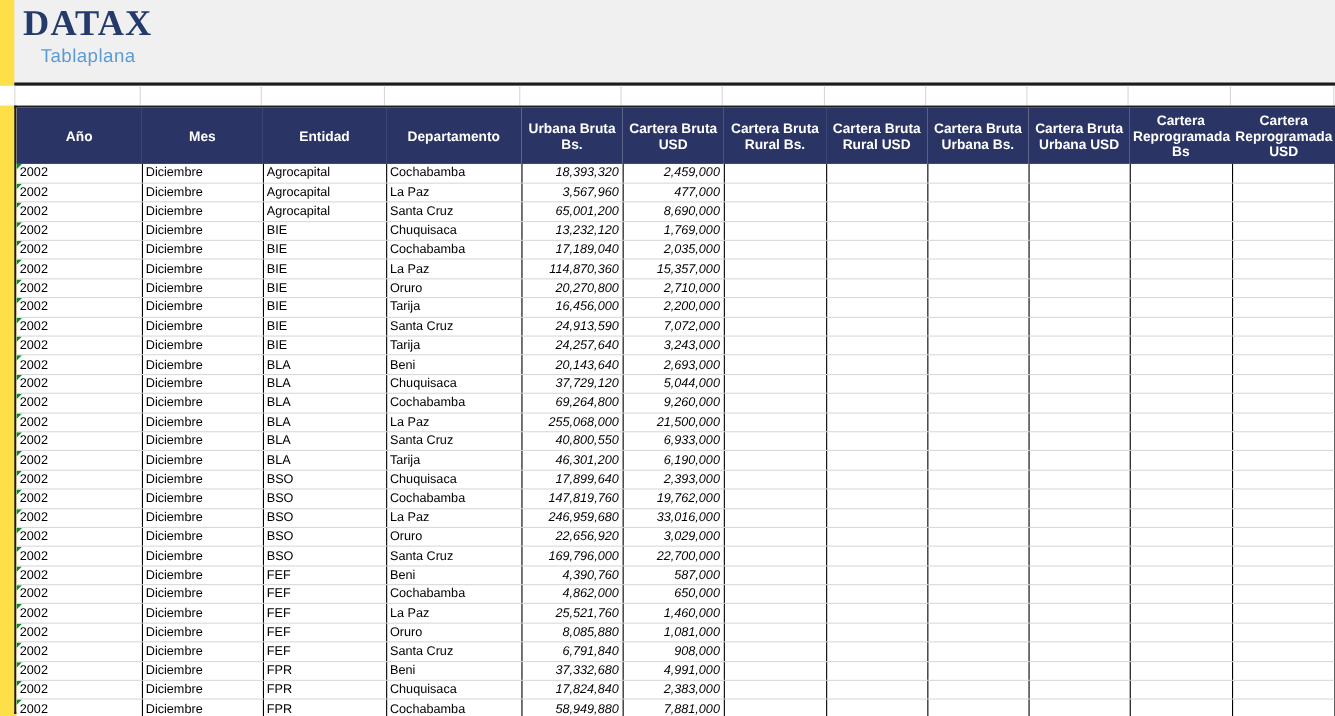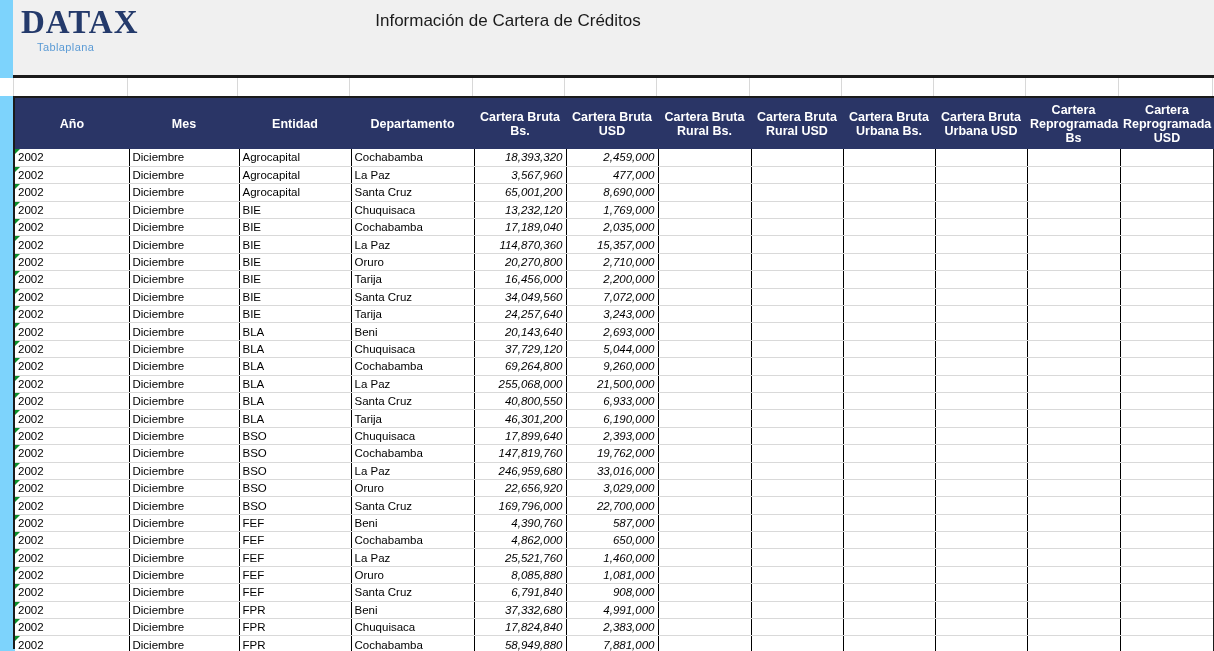--- a/index.html
+++ b/index.html
@@ -6,21 +6,21 @@
     margin: 0;
     padding: 0;
     background: #ffffff;
     font-family: "Liberation Sans", sans-serif;
   }
   #page {
     position: relative;
     width: 1214px;
     height: 651px;
     overflow: hidden;
-    background: #7dd3fc;
+    background: #fde047;
   }
 
   
   .title-band {
     position: absolute;
     left: 13px;
     top: 0;
     width: 1201px;
     height: 78px;
     background: #f0f0f0;
@@ -37,21 +37,21 @@
   .logo-word {
     font-family: "Liberation Serif", serif;
     font-weight: bold;
     font-size: 33px;
     letter-spacing: 1px;
     color: #243a6b;
     line-height: 36px;
     padding-left: 4px;
   }
   .logo-sub {
-    font-size: 11px;
+    font-size: 17px;
     color: #5b9bd5;
     letter-spacing: 0.4px;
     padding-left: 20px;
     margin-top: 1px;
   }
   .report-title {
     position: absolute;
     left: 200px;
     top: 8px;
     width: 590px;
@@ -145,21 +145,20 @@
 <body>
 
 <div id="page">
 
   <div class="title-band">
     <div class="logo-box">
       <div class="logo-word"><span>D</span><span>A</span><span>T</span><span>A</span><span>X</span></div>
       <div class="logo-sub">Tablaplana</div>
     </div>
     <div class="report-title">
-      <div>Información de Cartera de Créditos</div>
     </div>
   </div>
 
   <div class="spacer-strip">
     <div class="vline" style="left:13px"></div>
     <div class="vline" style="left:127px"></div>
     <div class="vline" style="left:237px"></div>
     <div class="vline" style="left:349px"></div>
     <div class="vline" style="left:472px"></div>
     <div class="vline" style="left:564px"></div>
@@ -187,21 +186,21 @@
         <col style="width:92px">
         <col style="width:93px">
         <col style="width:94px">
       </colgroup>
       <thead>
         <tr>
             <th>Año</th>
             <th>Mes</th>
             <th>Entidad</th>
             <th>Departamento</th>
-            <th>Cartera Bruta Bs.</th>
+            <th>Urbana Bruta Bs.</th>
             <th>Cartera Bruta USD</th>
             <th>Cartera Bruta Rural Bs.</th>
             <th>Cartera Bruta Rural USD</th>
             <th>Cartera Bruta Urbana Bs.</th>
             <th>Cartera Bruta Urbana USD</th>
             <th>Cartera Reprogramada Bs</th>
             <th>Cartera Reprogramada USD</th>
           </tr>
       </thead>
       <tbody>
@@ -315,21 +314,21 @@
             <td class="blank"></td>
             <td class="blank"></td>
             <td class="blank"></td>
             <td class="blank"></td>
           </tr>
           <tr class="data-row">
             <td class="txt flagged">2002</td>
             <td class="txt">Diciembre</td>
             <td class="txt">BIE</td>
             <td class="txt">Santa Cruz</td>
-            <td class="num">34,049,560</td>
+            <td class="num">24,913,590</td>
             <td class="num">7,072,000</td>
             <td class="blank"></td>
             <td class="blank"></td>
             <td class="blank"></td>
             <td class="blank"></td>
             <td class="blank"></td>
             <td class="blank"></td>
           </tr>
           <tr class="data-row">
             <td class="txt flagged">2002</td>

